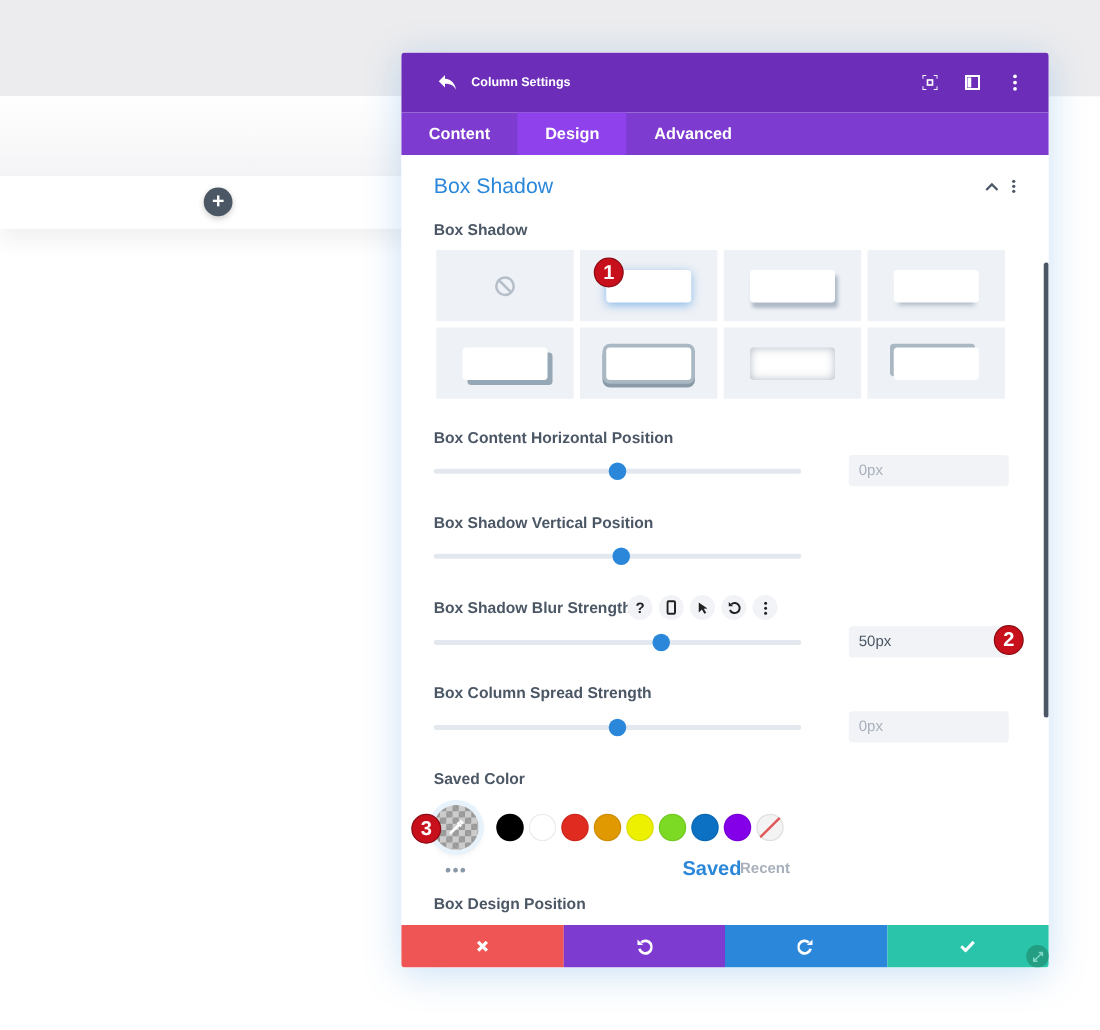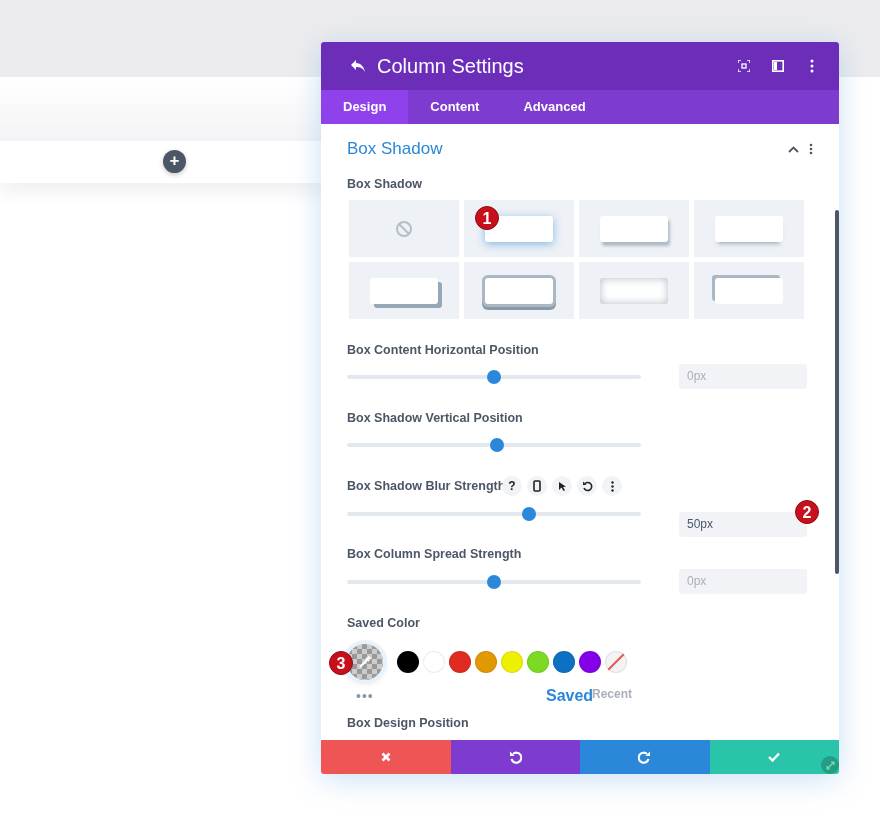--- a/index.html
+++ b/index.html
@@ -6,21 +6,21 @@
   html, body { width: 880px; height: 824px; overflow: hidden; background: #ffffff; font-family: "Liberation Sans", "DejaVu Sans", sans-serif; }
   .page { position: relative; width: 880px; height: 824px; background: #fff; }
   .topbar { position: absolute; left: 0; top: 0; width: 880px; height: 77px; background: #ececee; }
   .section-a { position: absolute; left: 0; top: 77px; width: 330px; height: 64px; background: linear-gradient(#fff, #f4f4f6); }
   .section-b { position: absolute; left: 0; top: 141px; width: 330px; height: 42px; background: #fff; box-shadow: 0 10px 18px rgba(0,0,0,0.06); }
   .add-btn { position: absolute; left: 163px; top: 150px; width: 23px; height: 23px; border-radius: 50%; background: #4c5766; color: #fff; font-size: 17px; line-height: 22px; text-align: center; font-weight: bold; box-shadow: 0 2px 5px rgba(0,0,0,0.2); cursor: pointer; }
 
   .modal { position: absolute; left: 321px; top: 42px; width: 518px; height: 732px; background: #fff; box-shadow: 0 5px 30px rgba(43,135,218,0.25); border-radius: 3px; overflow: hidden; }
   .m-header { height: 48px; background: #6c2eb9; display: flex; align-items: center; padding: 0 16px 0 26px; color: #fff; }
   .m-header .back { width: 22px; height: 22px; margin-right: 8px; display: flex; align-items: center; justify-content: center; cursor: pointer; }
-  .m-header .title { font-size: 20px; font-weight: normal; flex: 1; }
+  .m-header .title { font-size: 10px; font-weight: bold; flex: 1; }
   .m-header .hicon { width: 22px; height: 22px; margin-left: 12px; display: flex; align-items: center; justify-content: center; cursor: pointer; }
   .m-tabs { height: 34px; background: #7e3bd0; display: flex; }
   .m-tab { padding: 0 22px; line-height: 34px; color: #fff; font-size: 13px; font-weight: bold; cursor: pointer; }
   .m-tab.active { background: #8f42ec; }
 
   .m-body { position: absolute; top: 82px; left: 0; right: 0; bottom: 34px; overflow: hidden; }
   .scrollbar { position: absolute; right: 0; top: 86px; width: 4px; height: 364px; background: #4c5766; border-radius: 2px; cursor: pointer; }
   .sec-head { position: relative; height: 50px; display: flex; align-items: center; padding: 0 26px; }
   .sec-title { font-size: 17px; color: #2b87da; flex: 1; }
   .sec-ctrl { display: flex; align-items: center; gap: 10px; color: #4c5766; }
@@ -35,21 +35,21 @@
   .p4 { box-shadow: 4px 4px 0 rgba(140,160,175,0.9); width: 68px; }
   .p5 { box-shadow: 0 0 0 3px #a9b8c3, 0 3px 0 3px #8a9ba7; }
   .p6 { box-shadow: inset 0 0 8px rgba(100,120,140,0.5); }
   .p7 { box-shadow: -3px -3px 0 #a9b8c3; }
 
   .badge { position: absolute; width: 24px; height: 24px; border-radius: 50%; background: #c8101c; color: #fff; font-size: 16px; font-weight: bold; text-align: center; line-height: 24px; border: 1px solid #8c0a12; }
 
   .slider { position: absolute; left: 26px; width: 294px; height: 4px; background: #e3e8ef; border-radius: 2px; cursor: pointer; }
   .slider .knob { position: absolute; top: -5px; width: 14px; height: 14px; border-radius: 50%; background: #2b87da; margin-left: -7px; }
   .vinput { position: absolute; left: 358px; width: 128px; height: 25px; background: #f1f3f7; border-radius: 3px; font-size: 12px; color: #a8b0bb; padding-left: 8px; line-height: 25px; cursor: text; }
-  .vinput.active { color: #4c5766; margin-top: 11px; }
+  .vinput.active { color: #4c5766; }
 
   .tools { position: absolute; left: 181px; display: flex; gap: 5px; }
   .tool { width: 20px; height: 20px; border-radius: 50%; background: #f1f3f7; display: flex; align-items: center; justify-content: center; cursor: pointer; font-size: 12px; color: #222; font-weight: bold; }
 
   .swatches { position: absolute; left: 26px; top: 520px; display: flex; align-items: center; }
   .picker { width: 36px; height: 36px; border-radius: 50%; position: relative; cursor: pointer; box-shadow: 0 0 0 4px #e8f2fb, 0 2px 8px rgba(0,0,0,0.15);
     background-color: #ccc; background-image: linear-gradient(45deg, #999 25%, transparent 25%, transparent 75%, #999 75%), linear-gradient(45deg, #999 25%, transparent 25%, transparent 75%, #999 75%); background-size: 10px 10px; background-position: 0 0, 5px 5px; display: flex; align-items: center; justify-content: center; }
   .sw { width: 22px; height: 22px; border-radius: 50%; margin-left: 4px; cursor: pointer; box-shadow: inset 0 0 0 1px rgba(0,0,0,0.08); }
   .sw.first { margin-left: 14px; }
   .sw.clear { background: #f3f3f3; position: relative; overflow: hidden; }
@@ -93,22 +93,22 @@
       </div>
       <div class="hicon">
         <svg width="4" height="14" viewBox="0 0 4 14">
             <circle cx="2" cy="2" r="1.5" fill="#fff"></circle>
             <circle cx="2" cy="7" r="1.5" fill="#fff"></circle>
             <circle cx="2" cy="12" r="1.5" fill="#fff"></circle>
           </svg>
       </div>
     </div>
     <div class="m-tabs">
+      <div class="m-tab">Content</div>
       <div class="m-tab active">Design</div>
-      <div class="m-tab">Content</div>
       <div class="m-tab">Advanced</div>
     </div>
 
     <div class="m-body">
       <div class="sec-head">
         <div class="sec-title">Box Shadow</div>
         <div class="sec-ctrl">
           <svg width="11" height="7" viewBox="0 0 11 7">
               <path d="M1 6 L5.5 1.5 L10 6" stroke="#4c5766" stroke-width="1.8" fill="none"></path>
             </svg>

